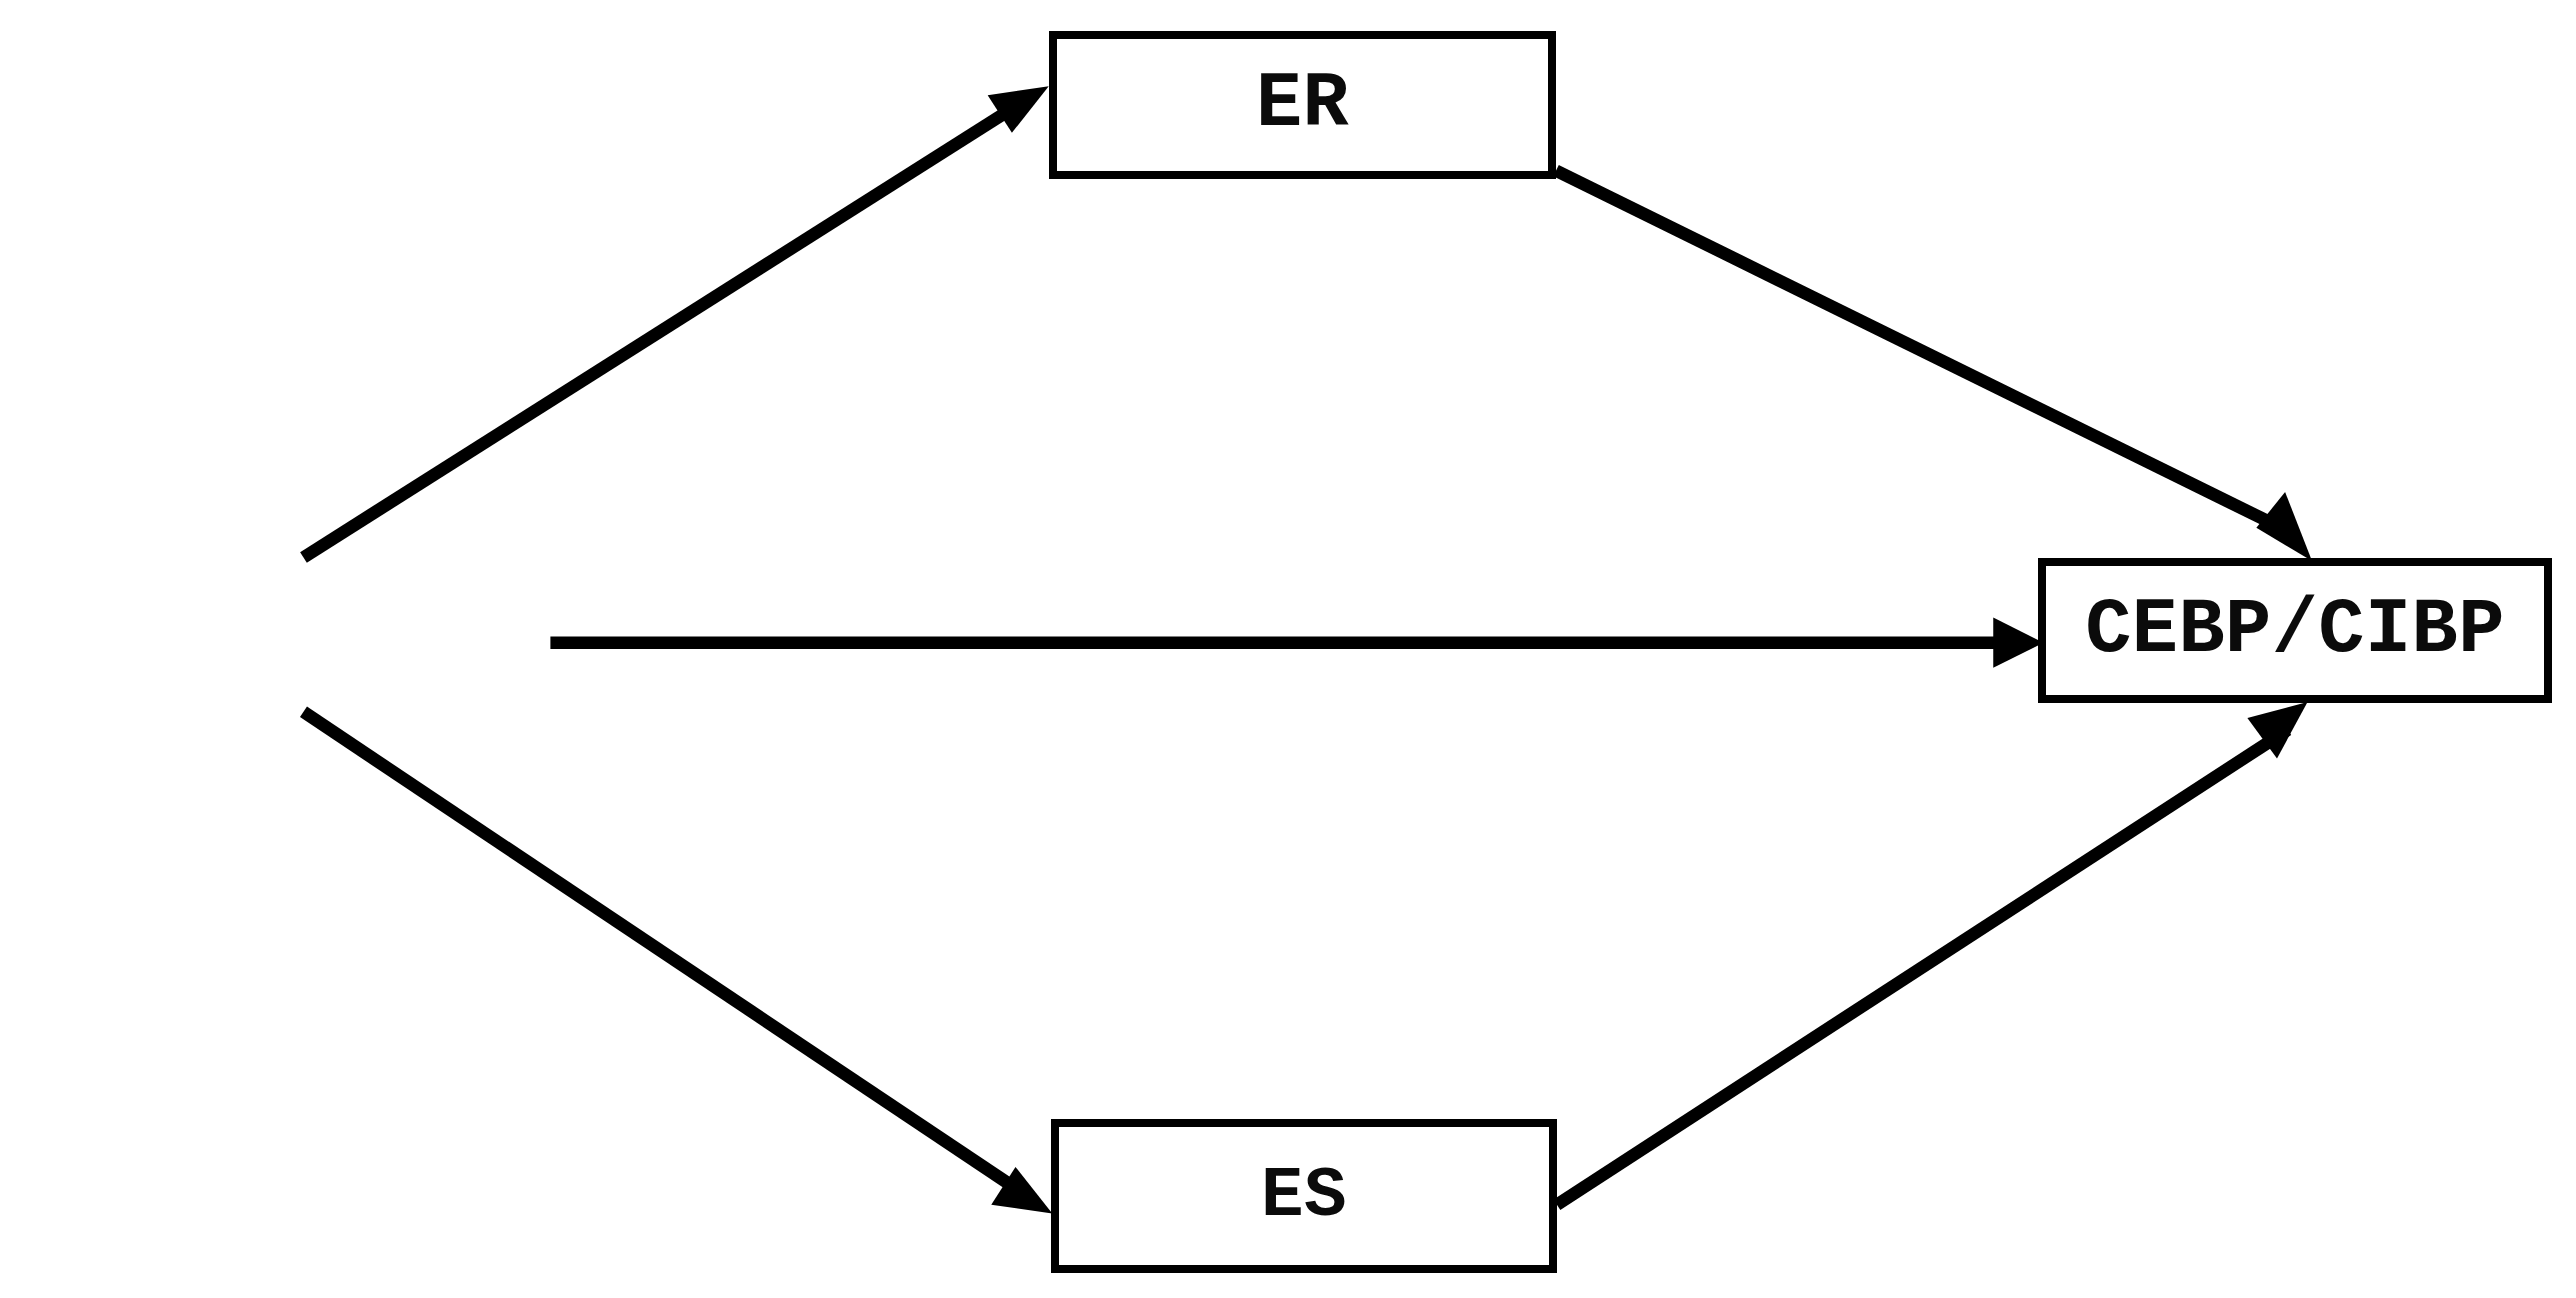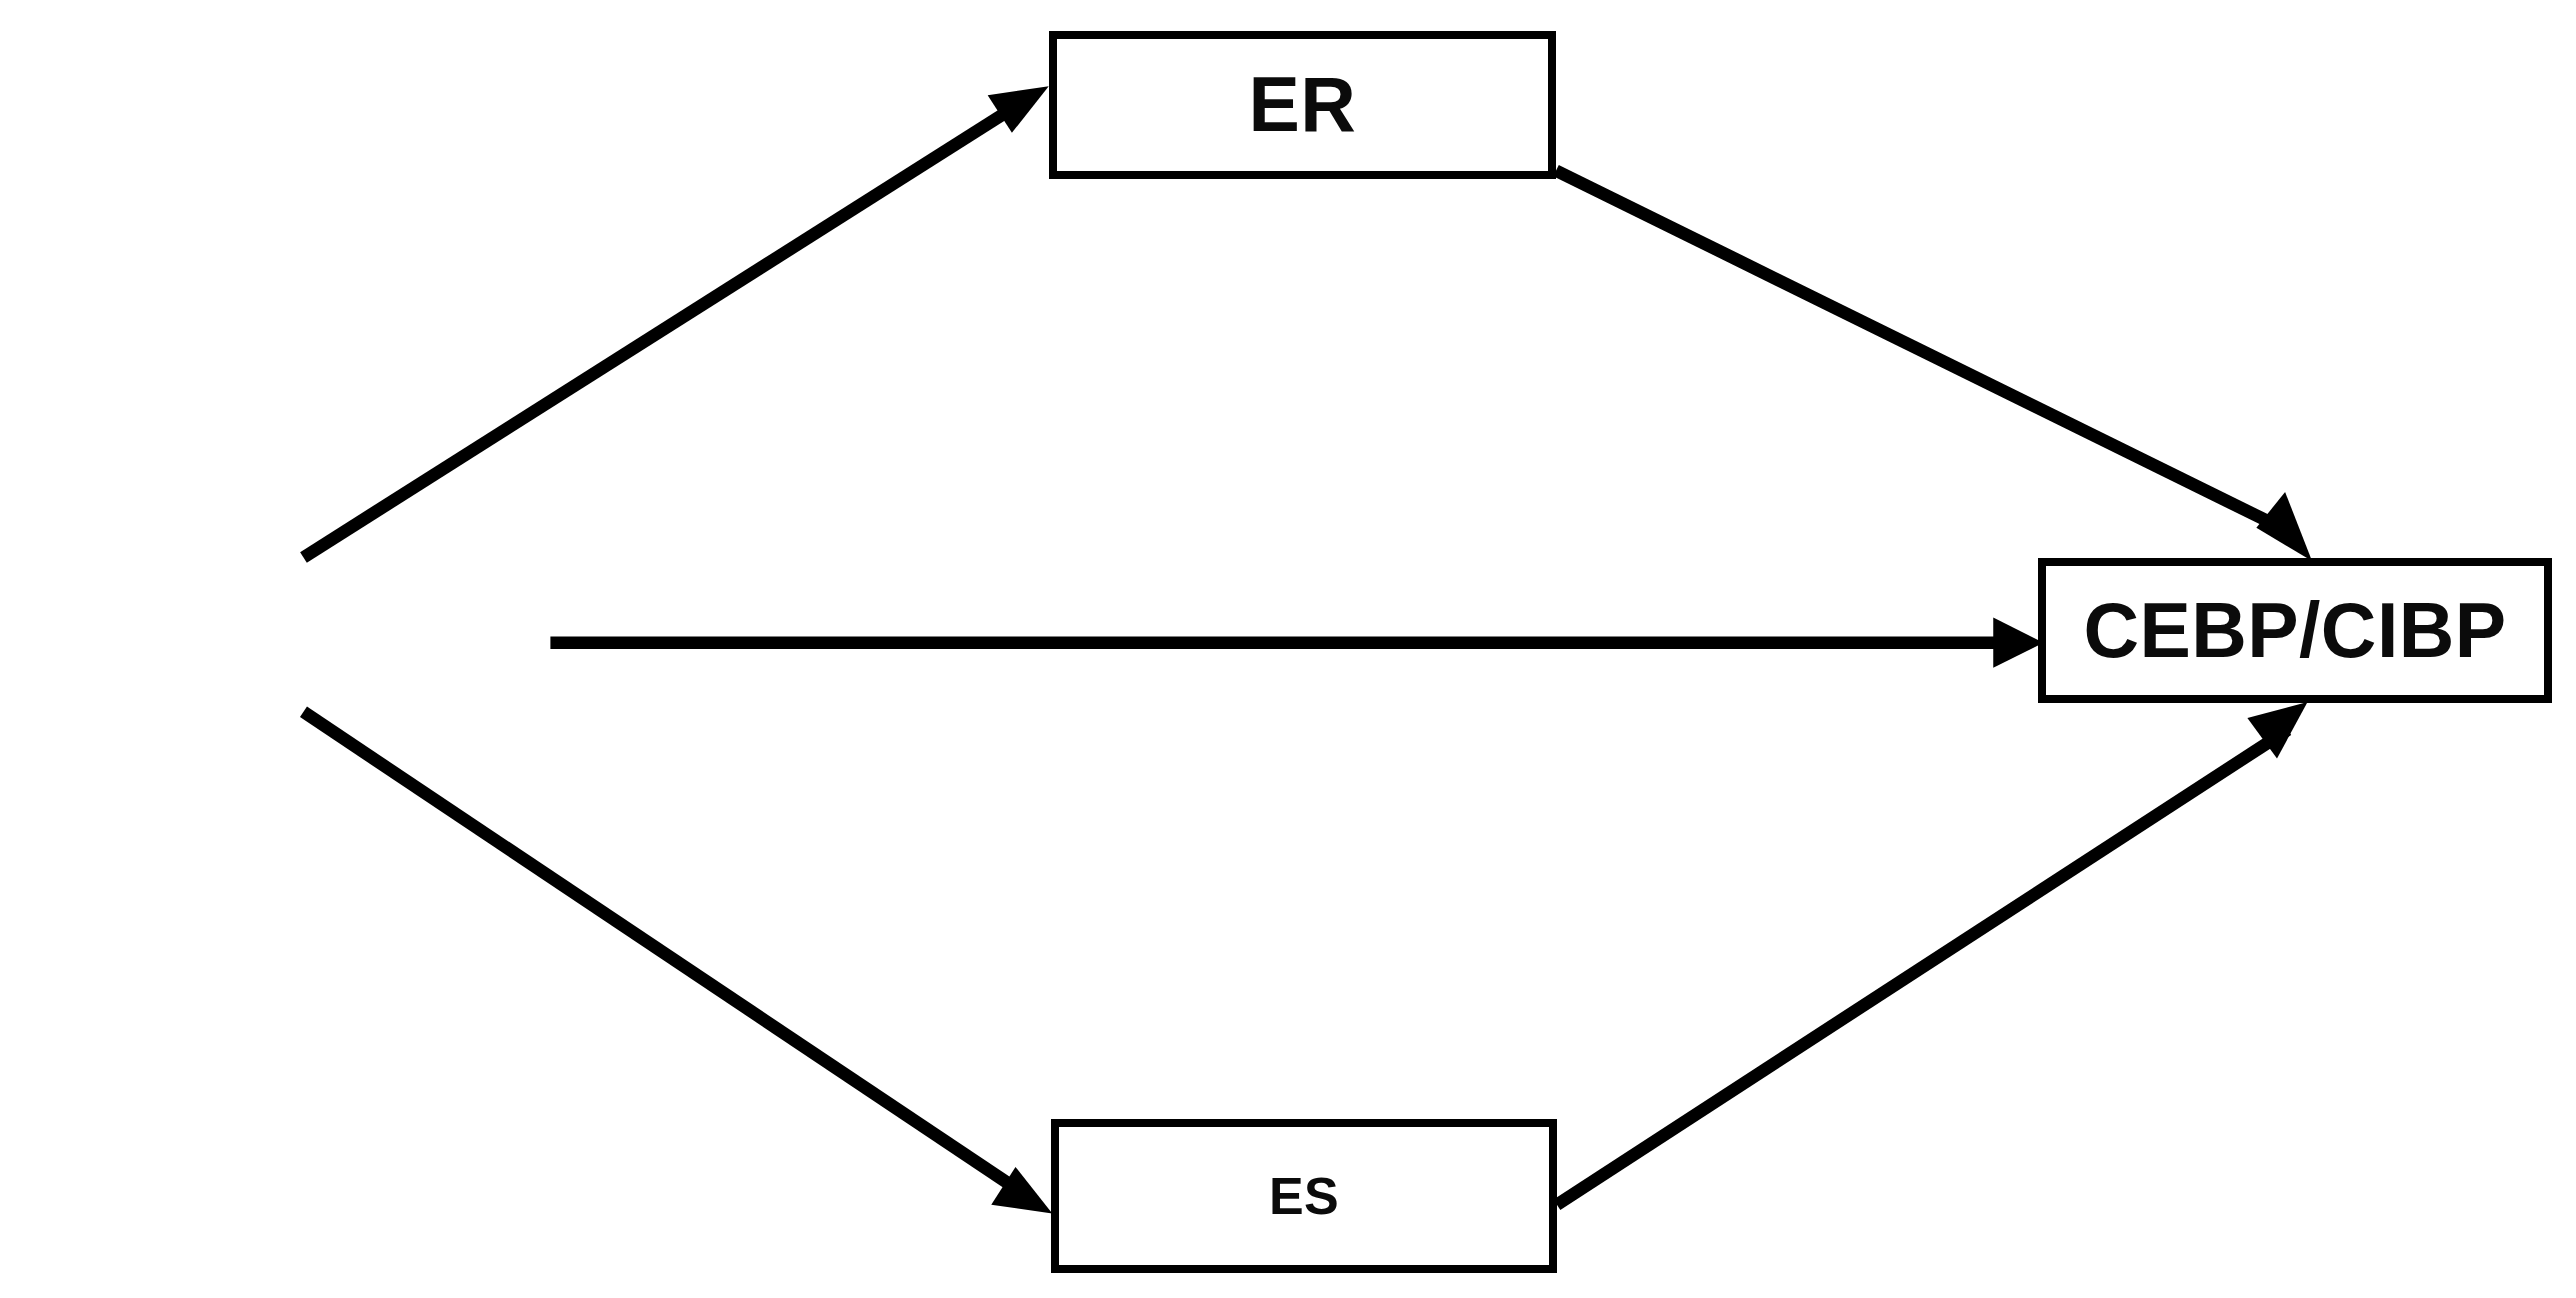--- a/index.html
+++ b/index.html
@@ -26,35 +26,35 @@
     position: absolute;
     box-sizing: border-box;
     background: #ffffff;
     border: 8px solid #000000;
     display: flex;
     align-items: center;
     justify-content: center;
     z-index: 5;
   }
   .node-label {
-    font-family: Liberation Sans, sans-serif;
+    font-family: Liberation Mono, monospace;
     font-weight: bold;
     color: #0b0b0b;
     white-space: nowrap;
     letter-spacing: 0.4px;
     line-height: 1;
   }
   #node-ppf  { left: 41px;   top: 558px;  width: 509px; height: 154px; }
   #node-er   { left: 1049px; top: 30.5px;   width: 507px; height: 148px; }
   #node-es   { left: 1051px; top: 1119px; width: 506px; height: 154px; }
   #node-cebp { left: 2038px; top: 558px;  width: 514px; height: 145px; }
 
   #node-ppf  .node-label { font-size: 77px; }
   #node-er   .node-label { font-size: 77px; }
-  #node-es   .node-label { font-size: 52px; text-align: center; }
+  #node-es   .node-label { font-size: 71px; text-align: center; }
   #node-cebp .node-label { font-size: 77px; }
 </style>
 </head>
 <body>
 
 <div id="canvas">
 
   <svg id="edges" viewBox="0 0 2869 1446" preserveAspectRatio="none" aria-hidden="true">
 
     <g>

